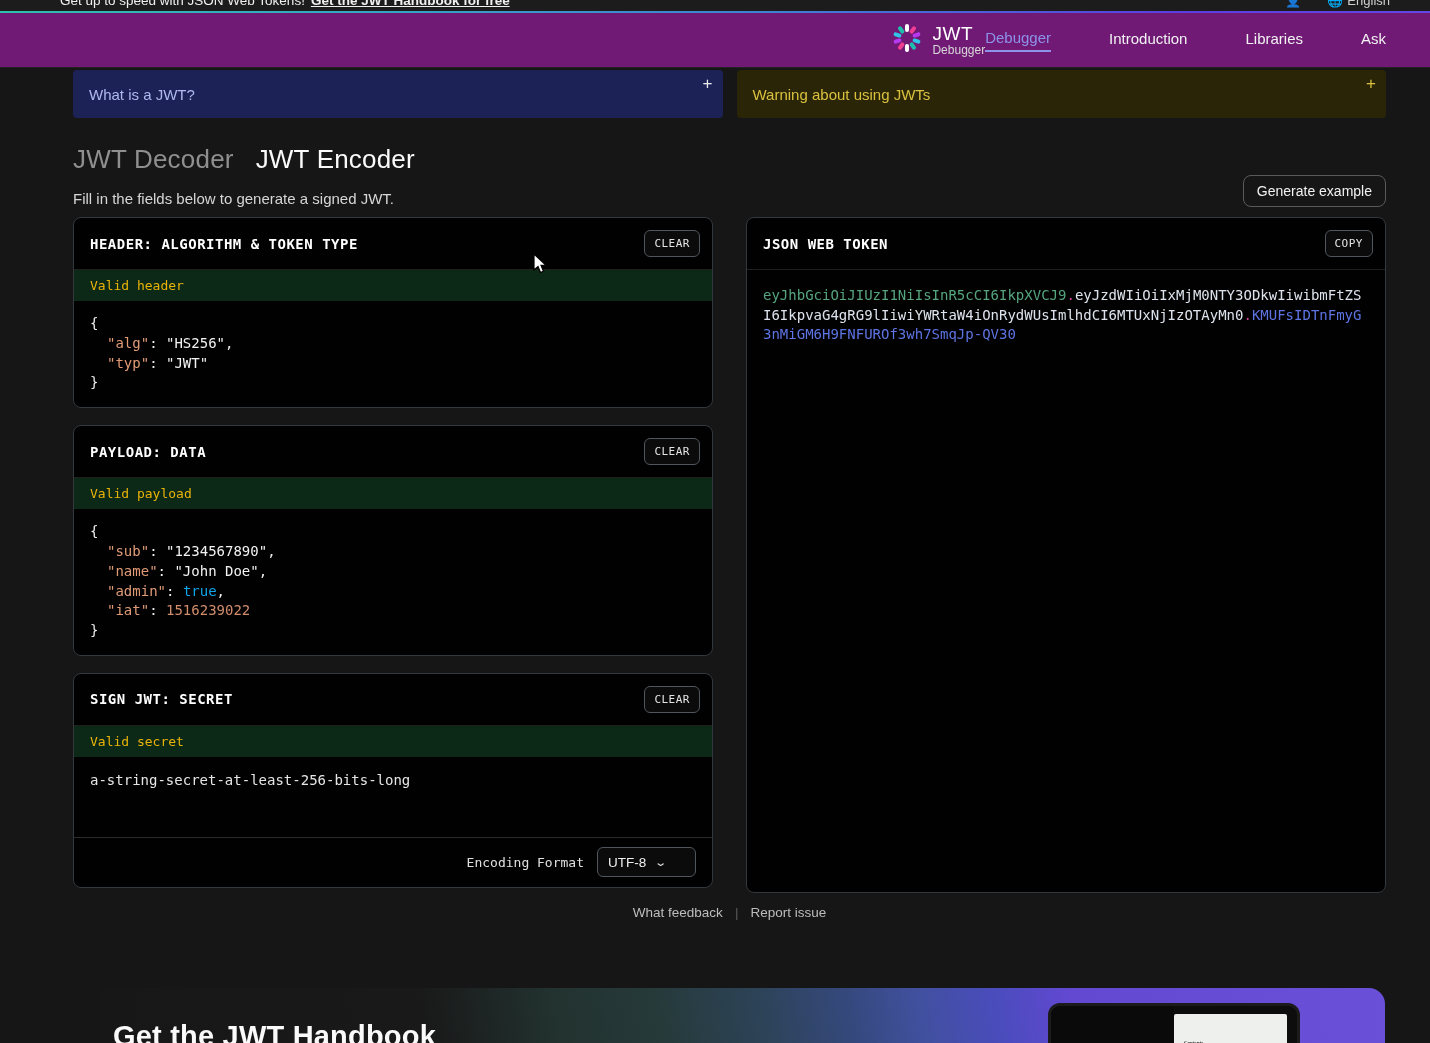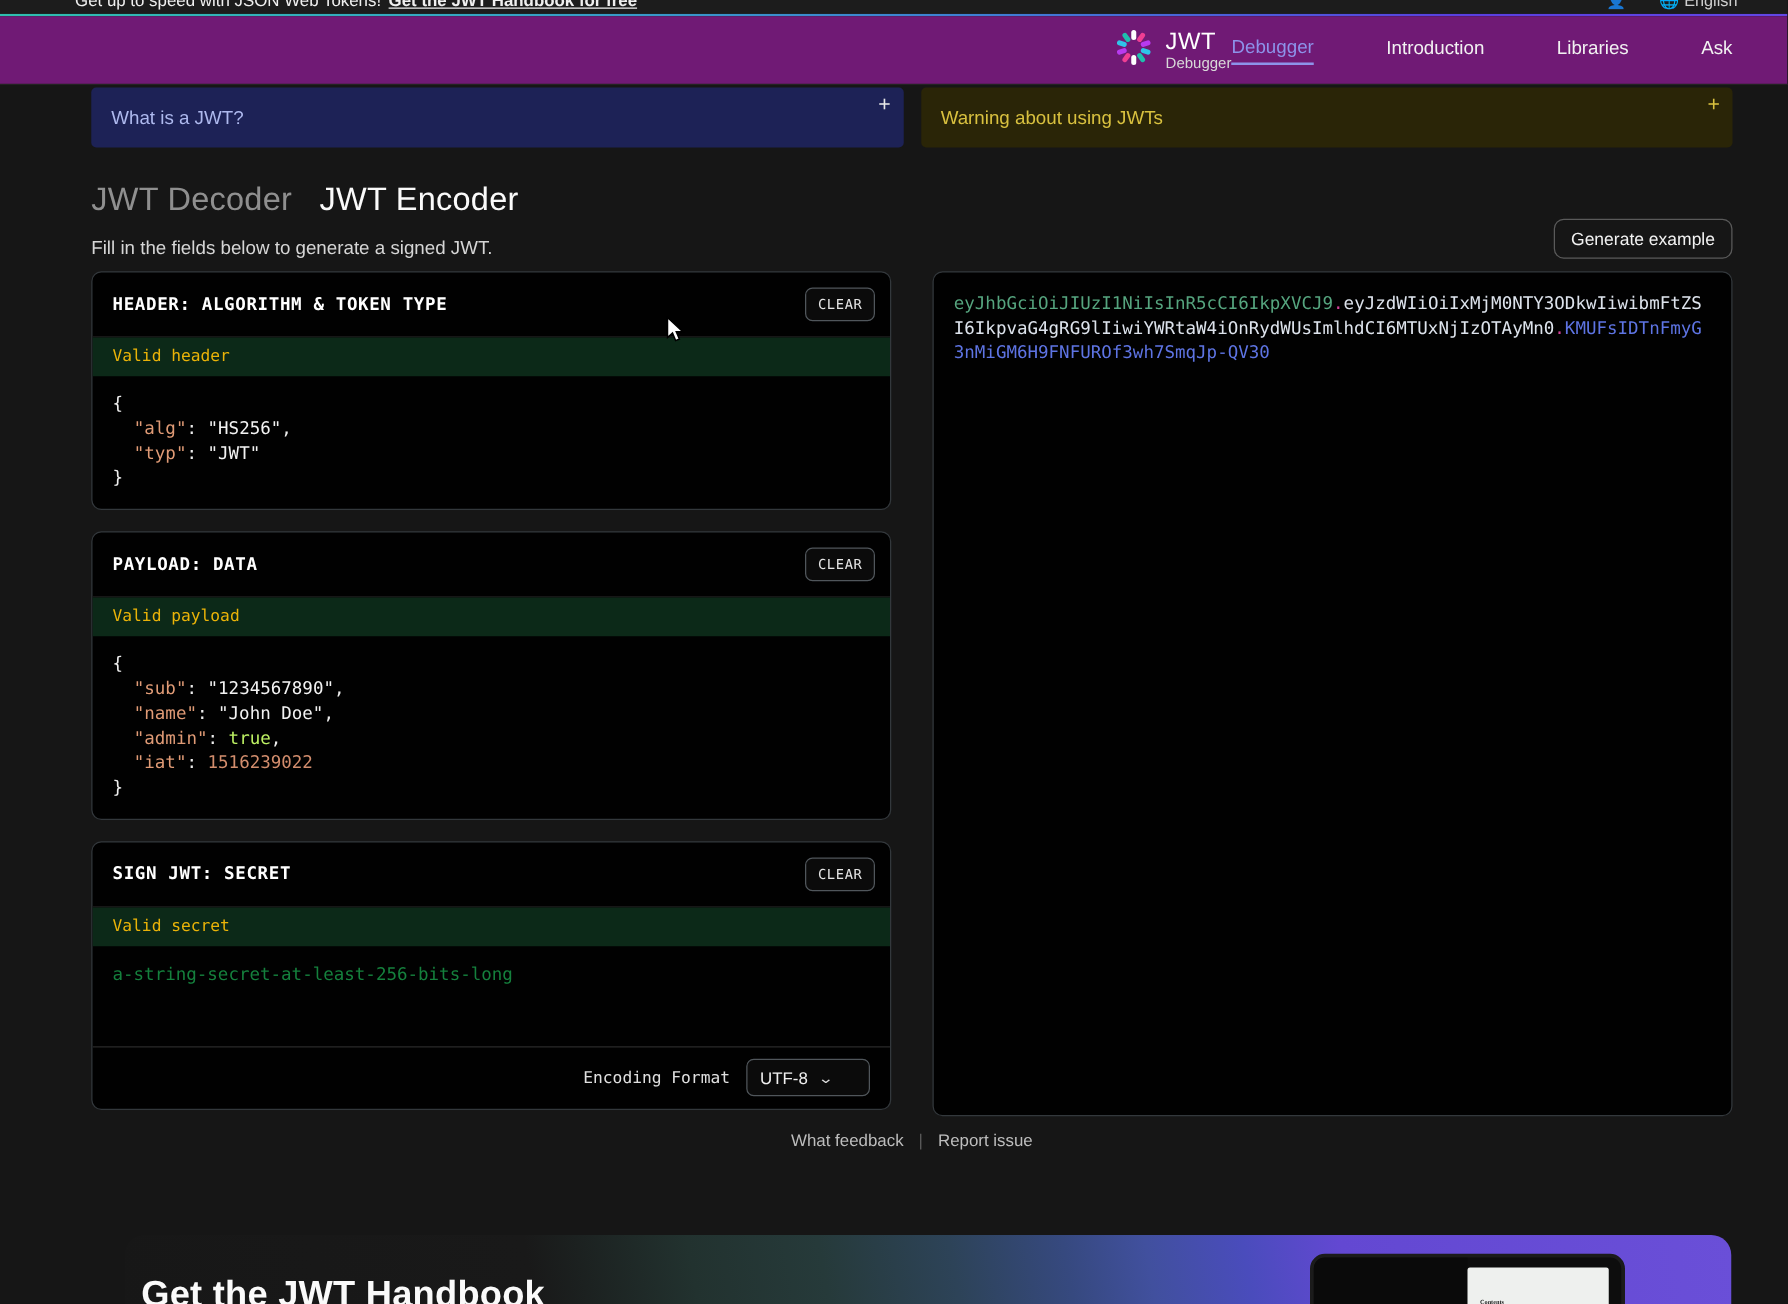--- a/index.html
+++ b/index.html
@@ -53,25 +53,25 @@
   .card-title { font-family:"DejaVu Sans Mono",monospace; font-size:14px; font-weight:700;
     letter-spacing:.5px; color:#fff; }
   .mini-btn { border:1px solid #50565b; border-radius:6px; background:#0b0b0b; color:#e4e4e4;
     font-family:"DejaVu Sans Mono",monospace; font-size:11px; letter-spacing:.5px; padding:6px 9px; cursor:pointer; }
   .status-bar { background:#0c2918; color:#eab308; font-family:"DejaVu Sans Mono",monospace;
     font-size:13px; padding:8px 16px; }
   .code-area { padding:13px 16px 14px; font-family:"DejaVu Sans Mono",monospace; font-size:14px;
     line-height:19.8px; color:#ededed; }
   .tok-key { color:#e09b76; }
   .tok-str { color:#f2f2f2; }
-  .tok-bool { color:#bef264; }
+  .tok-bool { color:#0ea5e9; }
   .tok-num { color:#d28d6d; }
   .indent { padding-left:17px; }
 
-  .secret-area { padding:15px 16px; font-family:"DejaVu Sans Mono",monospace; font-size:14px; color:#15803d; min-height:80px; }
+  .secret-area { padding:15px 16px; font-family:"DejaVu Sans Mono",monospace; font-size:14px; color:#e5e5e5; min-height:80px; }
   .card-foot { border-top:1px solid #2a2a2a; height:50px; display:flex; align-items:center;
     justify-content:flex-end; gap:13px; padding:0 16px; }
   .foot-label { font-family:"DejaVu Sans Mono",monospace; font-size:13px; color:#e0e0e0; }
   .select-box { border:1px solid #50565b; border-radius:6px; height:30px; min-width:99px;
     display:flex; align-items:center; justify-content:flex-start; gap:10px; padding:0 10px;
     font-size:13.5px; color:#f0f0f0; cursor:pointer; background:#0b0b0b; }
   .chev { font-size:11px; color:#e0e0e0; transform:scaleX(1.4); }
 
   .token-card { min-height:676px; }
   .token-body { padding:16px; font-family:"DejaVu Sans Mono",monospace; font-size:14px;
@@ -216,20 +216,24 @@
           <span class="foot-label">Encoding Format</span>
           <div class="select-box">
             <span>UTF-8</span>
             <span class="chev">⌄</span>
           </div>
         </div>
       </div>
     </div>
 
     <div class="card token-card">
+      <div class="card-head">
+        <span class="card-title">JSON WEB TOKEN</span>
+        <button class="mini-btn">COPY</button>
+      </div>
       <div class="token-body">
         <span class="seg-header">eyJhbGciOiJIUzI1NiIsInR5cCI6IkpXVCJ9</span><span class="seg-dot">.</span><span class="seg-payload">eyJzdWIiOiIxMjM0NTY3ODkwIiwibmFtZSI6IkpvaG4gRG9lIiwiYWRtaW4iOnRydWUsImlhdCI6MTUxNjIzOTAyMn0</span><span class="seg-dot">.</span><span class="seg-sig">KMUFsIDTnFmyG3nMiGM6H9FNFUROf3wh7SmqJp-QV30</span>
       </div>
     </div>
   </div>
 
   <div class="footer-links">
     <span class="flink">What feedback</span>
     <span class="sep">|</span>
     <span class="flink">Report issue</span>

